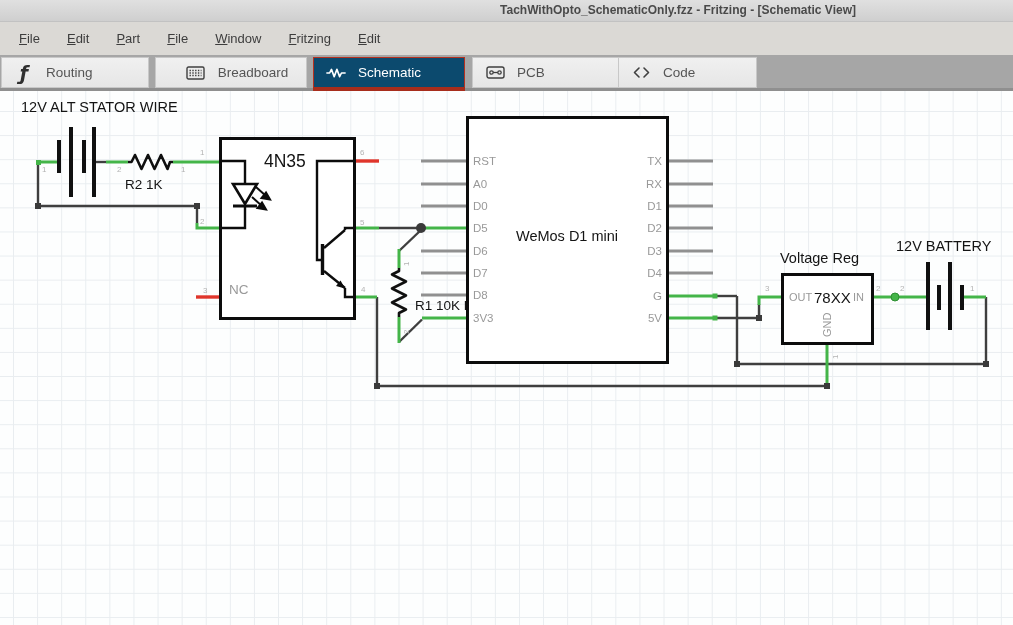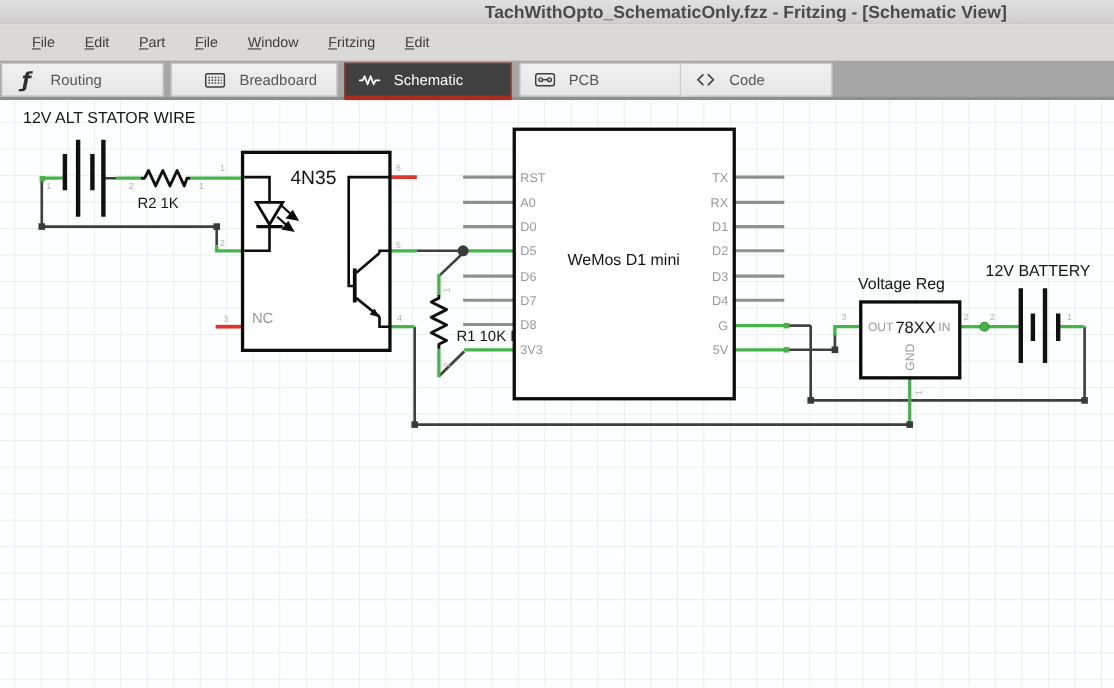--- a/index.html
+++ b/index.html
@@ -7,46 +7,46 @@
   body { font-family:"Liberation Sans","DejaVu Sans",sans-serif; position:relative; background:#fff; }
 
   
   .titlebar {
     position:absolute; left:0; top:0; width:1013px; height:22px;
     background:linear-gradient(#e0e0e0,#cfcfcf);
     border-bottom:1px solid #c2c2c2;
   }
   .titlebar-text {
     position:absolute; top:3px; left:678px; transform:translateX(-50%);
-    font-size:16px; font-weight:bold; color:#4a4a4a; white-space:nowrap;
+    font-size:12px; font-weight:bold; color:#4a4a4a; white-space:nowrap;
   }
   .menubar {
     position:absolute; left:0; top:22px; width:1013px; height:33px;
-    background:#dbd9d5; display:flex; align-items:center; padding-left:29px;
+    background:#dbd9d5; display:flex; align-items:center; padding-left:19px;
   }
   .menu-item {
     display:inline-block; font-size:13px; color:#3d3d3d; margin-right:27px; cursor:default;
   }
   .menu-item::first-letter { text-decoration:underline; }
 
   
   .tabbar {
     position:absolute; left:0; top:55px; width:1013px; height:36px;
     background:#a6a6a6;
   }
   .tabbar::after {
     content:""; position:absolute; left:0; bottom:0; width:100%; height:3px; background:#8f8f8f;
   }
   .tab {
     position:absolute; top:2px; height:31px; display:flex; align-items:center;
     background:linear-gradient(#f0f0f0,#e6e6e6); border:1px solid #c8c8c8;
     padding-left:12px; gap:12px; z-index:1;
   }
   .tab .tab-label { font-size:13.5px; color:#555; }
-  .tab.active { background:#404040; border-color:#b53120; }
+  .tab.active { background:#0c4a6e; border-color:#b53120; }
   .tab.active .tab-label { color:#fff; }
   .tab.active::after {
     content:""; position:absolute; left:-1px; right:-1px; bottom:-4px; height:4px;
     background:#a82d1c; z-index:3;
   }
   .tab-welcome { left:1px;  width:148px; }
   .tab-breadboard { left:155px; width:152px;justify-content:center; }
   .tab-schematic { left:313px; width:152px; }
   .tab-pcb { left:472px; width:157px; }
   .tab-code { left:618px; width:139px; }

